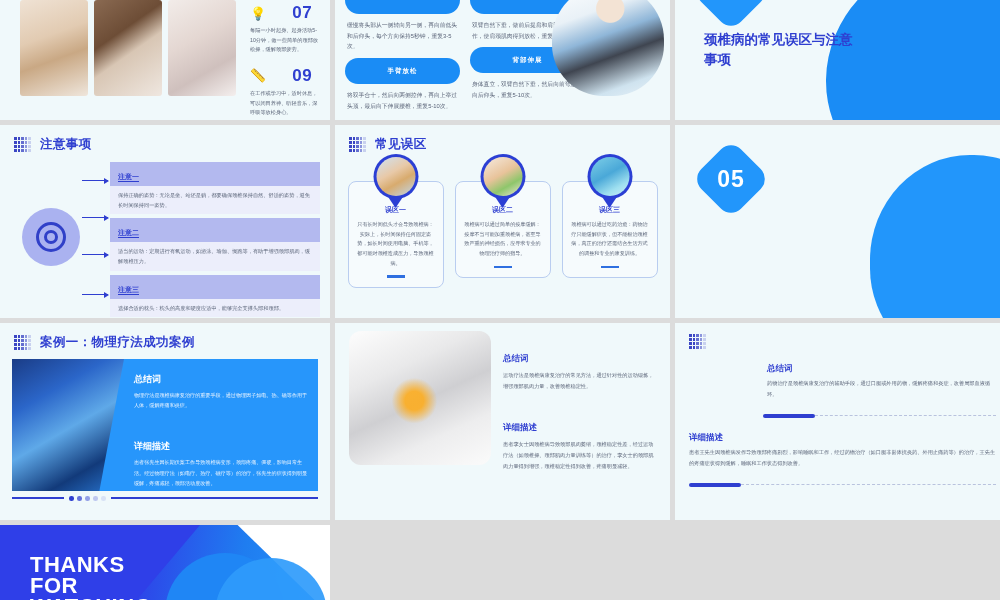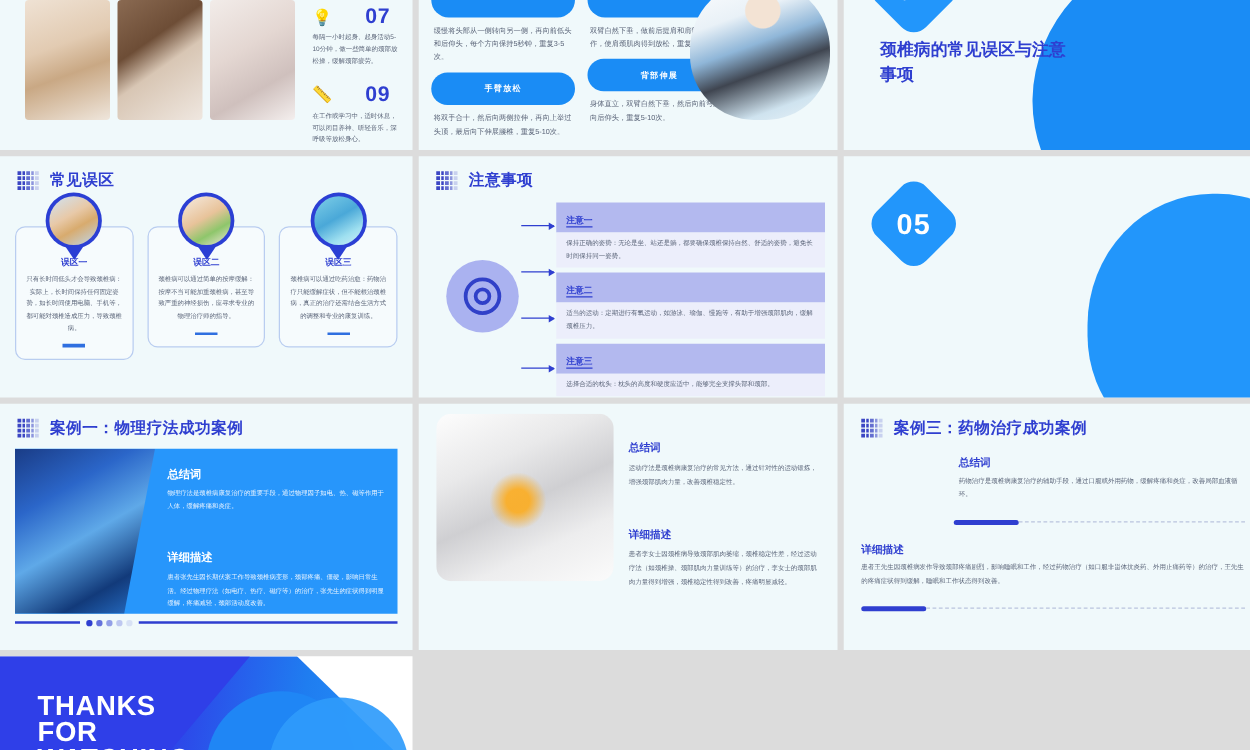--- a/index.html
+++ b/index.html
@@ -324,80 +324,20 @@
           <i></i>
           <i></i>
           <i></i>
           <i></i>
           <i></i>
           <i></i>
           <i></i>
           <i></i>
           <i></i>
       </span>
-      <span class="sec-title">常见误区</span>
-    </div>
-    <div class="mis-row">
-      <div class="mis">
-        <div class="pin">
-          <div class="im im-1"></div>
-        </div>
-        <div class="card">
-          <h4>误区一</h4>
-          <p>只有长时间低头才会导致颈椎病：实际上，长时间保持任何固定姿势，如长时间使用电脑、手机等，都可能对颈椎造成压力，导致颈椎病。</p>
-          <div class="bar"></div>
-        </div>
-      </div>
-      <div class="mis">
-        <div class="pin">
-          <div class="im im-2"></div>
-        </div>
-        <div class="card">
-          <h4>误区二</h4>
-          <p>颈椎病可以通过简单的按摩缓解：按摩不当可能加重颈椎病，甚至导致严重的神经损伤，应寻求专业的物理治疗师的指导。</p>
-          <div class="bar"></div>
-        </div>
-      </div>
-      <div class="mis">
-        <div class="pin">
-          <div class="im im-3"></div>
-        </div>
-        <div class="card">
-          <h4>误区三</h4>
-          <p>颈椎病可以通过吃药治愈：药物治疗只能缓解症状，但不能根治颈椎病，真正的治疗还需结合生活方式的调整和专业的康复训练。</p>
-          <div class="bar"></div>
-        </div>
-      </div>
-    </div>
-  </div>
-
-  <div class="slide">
-    <div class="sec-head">
-      <span class="dotgrid">
-        <i></i>
-          <i></i>
-          <i></i>
-          <i></i>
-          <i></i>
-          <i></i>
-          <i></i>
-          <i></i>
-          <i></i>
-          <i></i>
-        <i></i>
-          <i></i>
-          <i></i>
-          <i></i>
-          <i></i>
-          <i></i>
-          <i></i>
-          <i></i>
-          <i></i>
-          <i></i>
-      </span>
       <span class="sec-title">注意事项</span>
     </div>
     <div class="note-wrap">
       <div class="target">
         <div class="ring"></div>
       </div>
       <div class="connectors">
         <div class="arw" style="top:18px"></div>
         <div class="arw" style="top:55px"></div>
         <div class="arw" style="top:92px"></div>
@@ -410,20 +350,80 @@
         </div>
         <div class="note">
           <div class="hd"><span>注意二</span></div>
           <div class="bd">适当的运动：定期进行有氧运动，如游泳、瑜伽、慢跑等，有助于增强颈部肌肉，缓解颈椎压力。</div>
         </div>
         <div class="note">
           <div class="hd"><span>注意三</span></div>
           <div class="bd">选择合适的枕头：枕头的高度和硬度应适中，能够完全支撑头部和颈部。</div>
         </div>
 
+      </div>
+    </div>
+  </div>
+
+  <div class="slide">
+    <div class="sec-head">
+      <span class="dotgrid">
+        <i></i>
+          <i></i>
+          <i></i>
+          <i></i>
+          <i></i>
+          <i></i>
+          <i></i>
+          <i></i>
+          <i></i>
+          <i></i>
+        <i></i>
+          <i></i>
+          <i></i>
+          <i></i>
+          <i></i>
+          <i></i>
+          <i></i>
+          <i></i>
+          <i></i>
+          <i></i>
+      </span>
+      <span class="sec-title">常见误区</span>
+    </div>
+    <div class="mis-row">
+      <div class="mis">
+        <div class="pin">
+          <div class="im im-1"></div>
+        </div>
+        <div class="card">
+          <h4>误区一</h4>
+          <p>只有长时间低头才会导致颈椎病：实际上，长时间保持任何固定姿势，如长时间使用电脑、手机等，都可能对颈椎造成压力，导致颈椎病。</p>
+          <div class="bar"></div>
+        </div>
+      </div>
+      <div class="mis">
+        <div class="pin">
+          <div class="im im-2"></div>
+        </div>
+        <div class="card">
+          <h4>误区二</h4>
+          <p>颈椎病可以通过简单的按摩缓解：按摩不当可能加重颈椎病，甚至导致严重的神经损伤，应寻求专业的物理治疗师的指导。</p>
+          <div class="bar"></div>
+        </div>
+      </div>
+      <div class="mis">
+        <div class="pin">
+          <div class="im im-3"></div>
+        </div>
+        <div class="card">
+          <h4>误区三</h4>
+          <p>颈椎病可以通过吃药治愈：药物治疗只能缓解症状，但不能根治颈椎病，真正的治疗还需结合生活方式的调整和专业的康复训练。</p>
+          <div class="bar"></div>
+        </div>
       </div>
     </div>
   </div>
 
   <div class="slide sec-slide">
     <div class="blob2"></div>
     <div class="diamond" style="top:26px">
       <span>05</span>
     </div>
   </div>
@@ -514,21 +514,20 @@
           <i></i>
           <i></i>
           <i></i>
           <i></i>
           <i></i>
           <i></i>
           <i></i>
           <i></i>
           <i></i>
       </span>
-      <span class="sec-title">案例三：药物治疗成功案例</span>
     </div>
     <div class="c3">
       <div class="row r1">
         <h3>总结词</h3>
         <p>药物治疗是颈椎病康复治疗的辅助手段，通过口服或外用药物，缓解疼痛和炎症，改善局部血液循环。</p>
       </div>
       <div class="rule r1">
         <span class="seg"></span>
           <span class="dsh"></span>
       </div>

